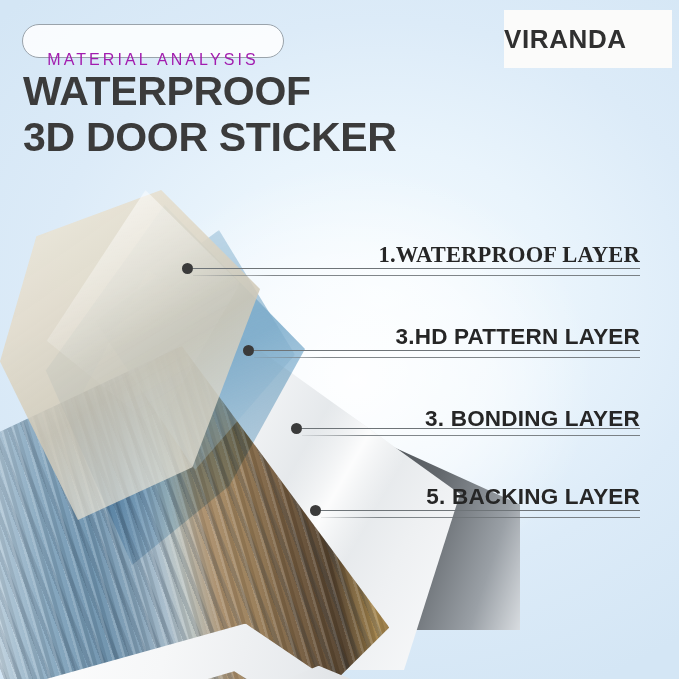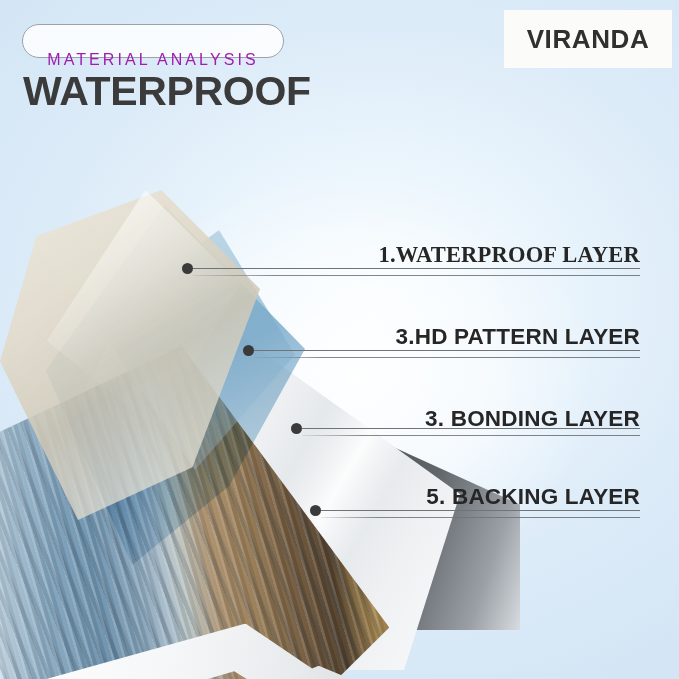--- a/index.html
+++ b/index.html
@@ -60,21 +60,21 @@
   }
   .title .l2 { display: block; }
 
   .logo-box {
     position: absolute;
     left: 504px; top: 10px;
     width: 168px; height: 58px;
     background: #fbfbfa;
     display: flex;
     align-items: center;
-    justify-content: center;
+    justify-content: flex-start;
   }
   .logo-box span {
     font-size: 26px;
     font-weight: bold;
     color: #303030;
     letter-spacing: 0.6px;
   }
 
   
   .product {
@@ -272,20 +272,21 @@
     <div class="ly waterproof"></div>
     <div class="ly waterproof-hi"></div>
   </div>
 
   <div class="badge">
     <span>MATERIAL ANALYSIS</span>
   </div>
 
   <div class="title">
     <span class="l1">WATERPROOF</span>
+    <span class="l2">3D DOOR STICKER</span>
   </div>
 
   <div class="logo-box">
     <span>VIRANDA</span>
   </div>
 
   <div class="dot" style="left:182px; top:263px;"></div>
   <div class="leader" style="left:193px; top:268px; width:447px;"></div>
   <div class="label" style="top:242px;font-family:Liberation Serif, serif;">1.WATERPROOF LAYER</div>
   <div class="rule" style="left:193px; top:275px; width:447px;"></div>

